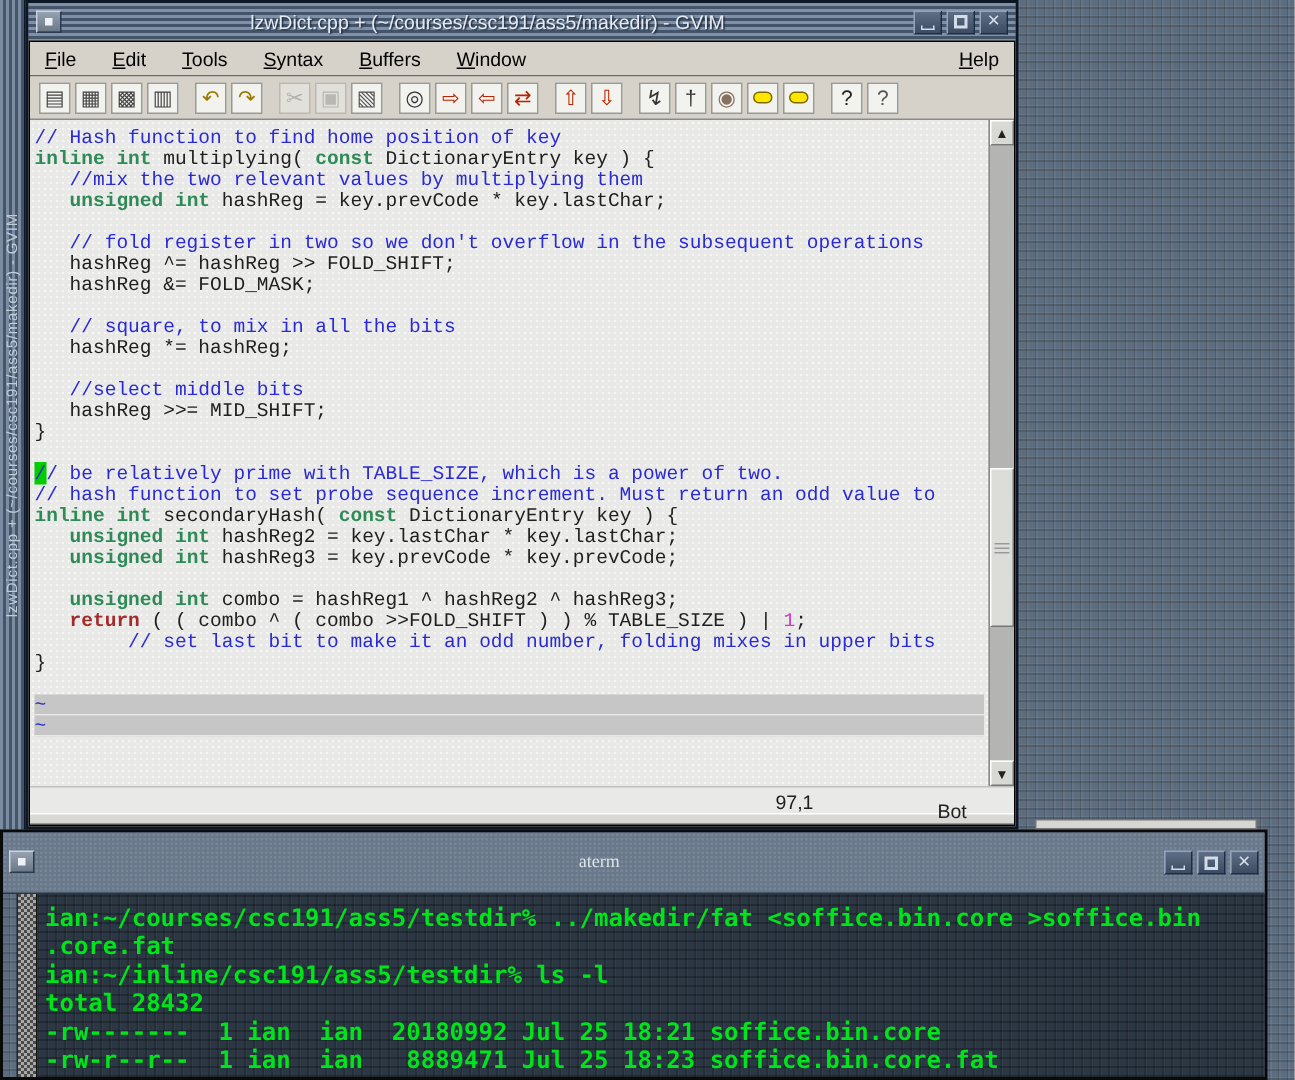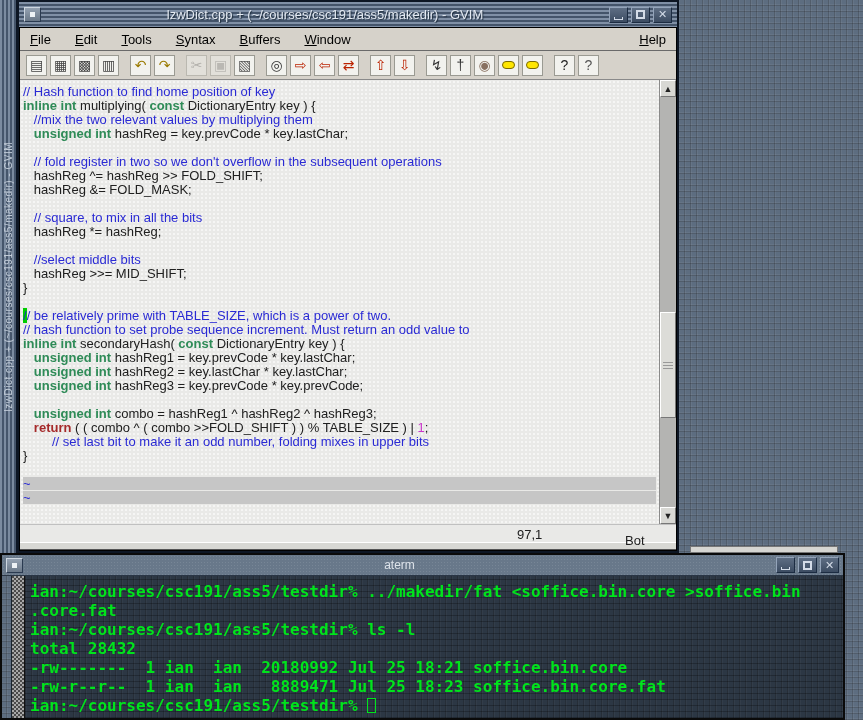--- a/index.html
+++ b/index.html
@@ -77,21 +77,21 @@
   .tb-icon.disabled { opacity:.45; }
   .tagshape { width:13px; height:8px; background:#ffe600; border:1px solid #7a6a00; border-radius:4px; }
   .gv-text {
     flex:1; position:relative; min-height:0; overflow:hidden;
     background-color:#e9e9e7;
     background-image:radial-gradient(rgba(255,255,255,.55) 1px, transparent 1px);
     background-size:4px 4px;
   }
   .code { padding:5px 20px 0 3px; }
   .code-line {
-    font-family:Liberation Sans, sans-serif; font-size:13px;
+    font-family:Liberation Mono, monospace; font-size:13px;
     height:14px; line-height:14px; white-space:pre; color:#202020;
   }
   .code-line.band { background:#c6c6c6; border-bottom:1px solid #e9e9e7; }
   .seg-c  { color:#2a2ad4; }
   .seg-k  { color:#2e8b57; font-weight:bold; }
   .seg-r  { color:#a52a2a; font-weight:bold; }
   .seg-m  { color:#cb36cb; }
   .seg-t  { color:#2a2ad4; }
   .seg-cur{ color:#1a30c0; background:#00cc00; }
   
@@ -129,22 +129,23 @@
   }
   
   .aterm {
     position:absolute; left:0; top:553px; width:845px; height:167px;
     border:2px solid #0a0a0a; display:flex; flex-direction:column;
   }
   .at-titlebar {
     flex:0 0 21px; background:#68788a;
     background-image:radial-gradient(rgba(255,255,255,.10) 1px, transparent 1px);
     background-size:3px 3px;
-    display:flex; align-items:center; padding:0 4px; gap:6px;
+    display:flex; padding:12px 4px; gap:6px;
     border-bottom:1px solid #2a3646;
+    font-family:Liberation Serif, serif;
   }
   .at-title { flex:1; text-align:center; color:#dde3ea; font-size:12px; }
   .at-body { flex:1; display:flex; min-height:0; }
   .at-gutter { flex:0 0 10px; background:#39455
 4; border-right:1px solid #1a242e; }
   .at-scrollbar {
     flex:0 0 13px;
     background:repeating-conic-gradient(#a8a8a8 0% 25%, #4a4a4a 0% 50%);
     background-size:4px 4px;
     border-right:1px solid #111;
@@ -244,21 +245,20 @@
           <div class="code-line"><span class="seg-c">   // square, to mix in all the bits</span></div>
           <div class="code-line"><span>   hashReg *= hashReg;</span></div>
           <div class="code-line">&nbsp;</div>
           <div class="code-line"><span class="seg-c">   //select middle bits</span></div>
           <div class="code-line"><span>   hashReg &gt;&gt;= MID_SHIFT;</span></div>
           <div class="code-line"><span>}</span></div>
           <div class="code-line">&nbsp;</div>
           <div class="code-line"><span class="seg-cur">/</span><span class="seg-c">/ be relatively prime with TABLE_SIZE, which is a power of two.</span></div>
           <div class="code-line"><span class="seg-c">// hash function to set probe sequence increment. Must return an odd value to</span></div>
           <div class="code-line"><span class="seg-k">inline int</span><span> secondaryHash( </span><span class="seg-k">const</span><span> DictionaryEntry key ) {</span></div>
-          <div class="code-line"><span>   </span><span class="seg-k">unsigned int</span><span> hashReg1 = key.prevCode * key.lastChar;</span></div>
           <div class="code-line"><span>   </span><span class="seg-k">unsigned int</span><span> hashReg2 = key.lastChar * key.lastChar;</span></div>
           <div class="code-line"><span>   </span><span class="seg-k">unsigned int</span><span> hashReg3 = key.prevCode * key.prevCode;</span></div>
           <div class="code-line">&nbsp;</div>
           <div class="code-line"><span>   </span><span class="seg-k">unsigned int</span><span> combo = hashReg1 ^ hashReg2 ^ hashReg3;</span></div>
           <div class="code-line"><span>   </span><span class="seg-r">return</span><span> ( ( combo ^ ( combo &gt;&gt;FOLD_SHIFT ) ) % TABLE_SIZE ) | </span><span class="seg-m">1</span><span>;</span></div>
           <div class="code-line"><span class="seg-c">        // set last bit to make it an odd number, folding mixes in upper bits</span></div>
           <div class="code-line"><span>}</span></div>
           <div class="code-line">&nbsp;</div>
           <div class="code-line band"><span class="seg-t">~</span></div>
           <div class="code-line band"><span class="seg-t">~</span></div>
@@ -304,20 +304,20 @@
           <span>✕</span>
         </div>
     </div>
   </div>
   <div class="at-body">
     <div class="at-gutter"></div>
     <div class="at-scrollbar"></div>
     <div class="at-term" id="at-term">
         <div class="term-line">ian:~/courses/csc191/ass5/testdir% ../makedir/fat &lt;soffice.bin.core &gt;soffice.bin</div>
         <div class="term-line">.core.fat</div>
-        <div class="term-line">ian:~/courses/csc191/ass5/testdir% ls -l</div>
+        <div class="term-line">ian:~/inline/csc191/ass5/testdir% ls -l</div>
         <div class="term-line">total 28432</div>
         <div class="term-line">-rw-------  1 ian  ian  20180992 Jul 25 18:21 soffice.bin.core</div>
         <div class="term-line">-rw-r--r--  1 ian  ian   8889471 Jul 25 18:23 soffice.bin.core.fat</div>
         <div class="term-line"><span>ian:~/courses/csc191/ass5/testdir% </span><span class="term-cursor"></span></div>
       </div>
   </div>
 </div>
 
 </body></html>

